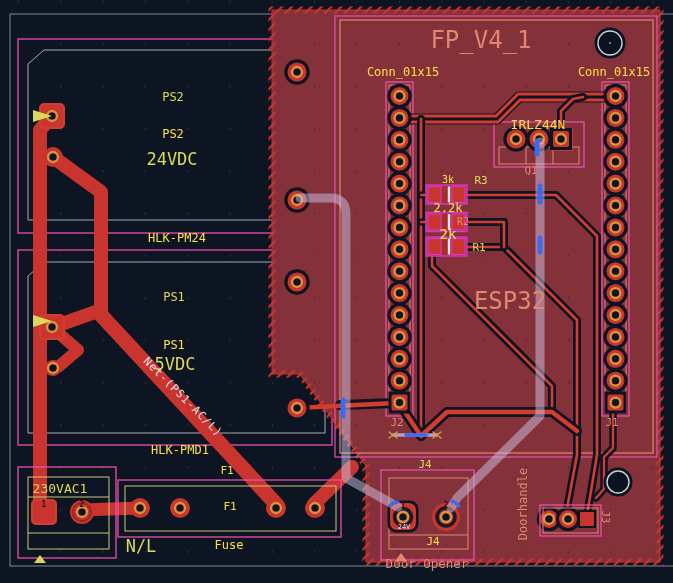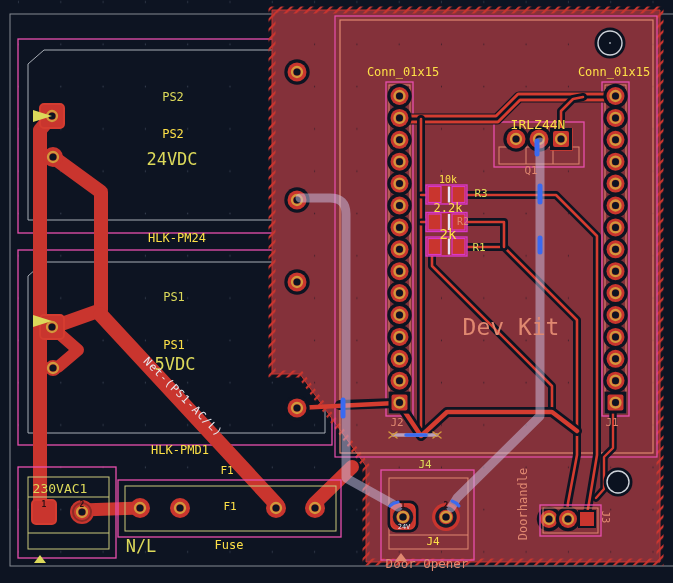--- a/index.html
+++ b/index.html
@@ -429,37 +429,38 @@
 
 <span class="t yl" style="left:60px;top:488px;font-size:13px">230VAC1</span>
 <span class="t yl" style="left:141px;top:546px;font-size:17px">N/L</span>
 <span class="t dk" style="left:44px;top:505px;font-size:8px">1</span>
 <span class="t dk" style="left:82px;top:505px;font-size:8px">2</span>
 
 <span class="t gy" style="left:227px;top:470px;font-size:11px">F1</span>
 <span class="t gy" style="left:230px;top:506px;font-size:11px">F1</span>
 <span class="t gy" style="left:229px;top:545px;font-size:12px">Fuse</span>
 
+<span class="t sa" style="left:481px;top:40px;font-size:24px">FP_V4_1</span>
 
 <span class="t gy" style="left:403px;top:72px;font-size:12px">Conn_01x15</span>
 <span class="t gy" style="left:614px;top:72px;font-size:12px">Conn_01x15</span>
 <span class="t sa" style="left:397px;top:422px;font-size:11px">J2</span>
 <span class="t sa" style="left:612px;top:422px;font-size:11px">J1</span>
 
 <span class="t gy" style="left:538px;top:124px;font-size:13px">IRLZ44N</span>
 <span class="t sa" style="left:531px;top:170px;font-size:11px">Q1</span>
 
-<span class="t gy" style="left:448px;top:180px;font-size:10px">10k</span>
-<span class="t yl" style="left:481px;top:193px;font-size:11px">R3</span>
+<span class="t gy" style="left:448px;top:180px;font-size:10px">3k</span>
+<span class="t yl" style="left:481px;top:180px;font-size:11px">R3</span>
 <span class="t gy" style="left:448px;top:208px;font-size:12px">2.2k</span>
 <span class="t sa" style="left:463px;top:222px;font-size:10px">R2</span>
 <span class="t gy" style="left:448px;top:234px;font-size:14px">2k</span>
 <span class="t yl" style="left:479px;top:247px;font-size:11px">R1</span>
 
-<span class="t sa" style="left:511px;top:327px;font-size:23px">Dev Kit</span>
+<span class="t sa" style="left:510px;top:301px;font-size:24px">ESP32</span>
 
 <span class="t yl" style="left:425px;top:464px;font-size:11px">J4</span>
 <span class="t dk" style="left:403px;top:506px;font-size:8px">1</span>
 <span class="t dk" style="left:446px;top:506px;font-size:8px">2</span>
 <span class="t wh" style="left:404px;top:527px;font-size:7px">24V</span>
 <span class="t gy" style="left:433px;top:541px;font-size:11px">J4</span>
 <span class="t sa" style="left:427px;top:564px;font-size:12.5px">Door Opener</span>
 
 <span class="t sa rm90" style="left:523px;top:504px;font-size:12px">Doorhandle</span>
 <span class="t sa rp90" style="left:606px;top:517px;font-size:10.5px">J3</span>

